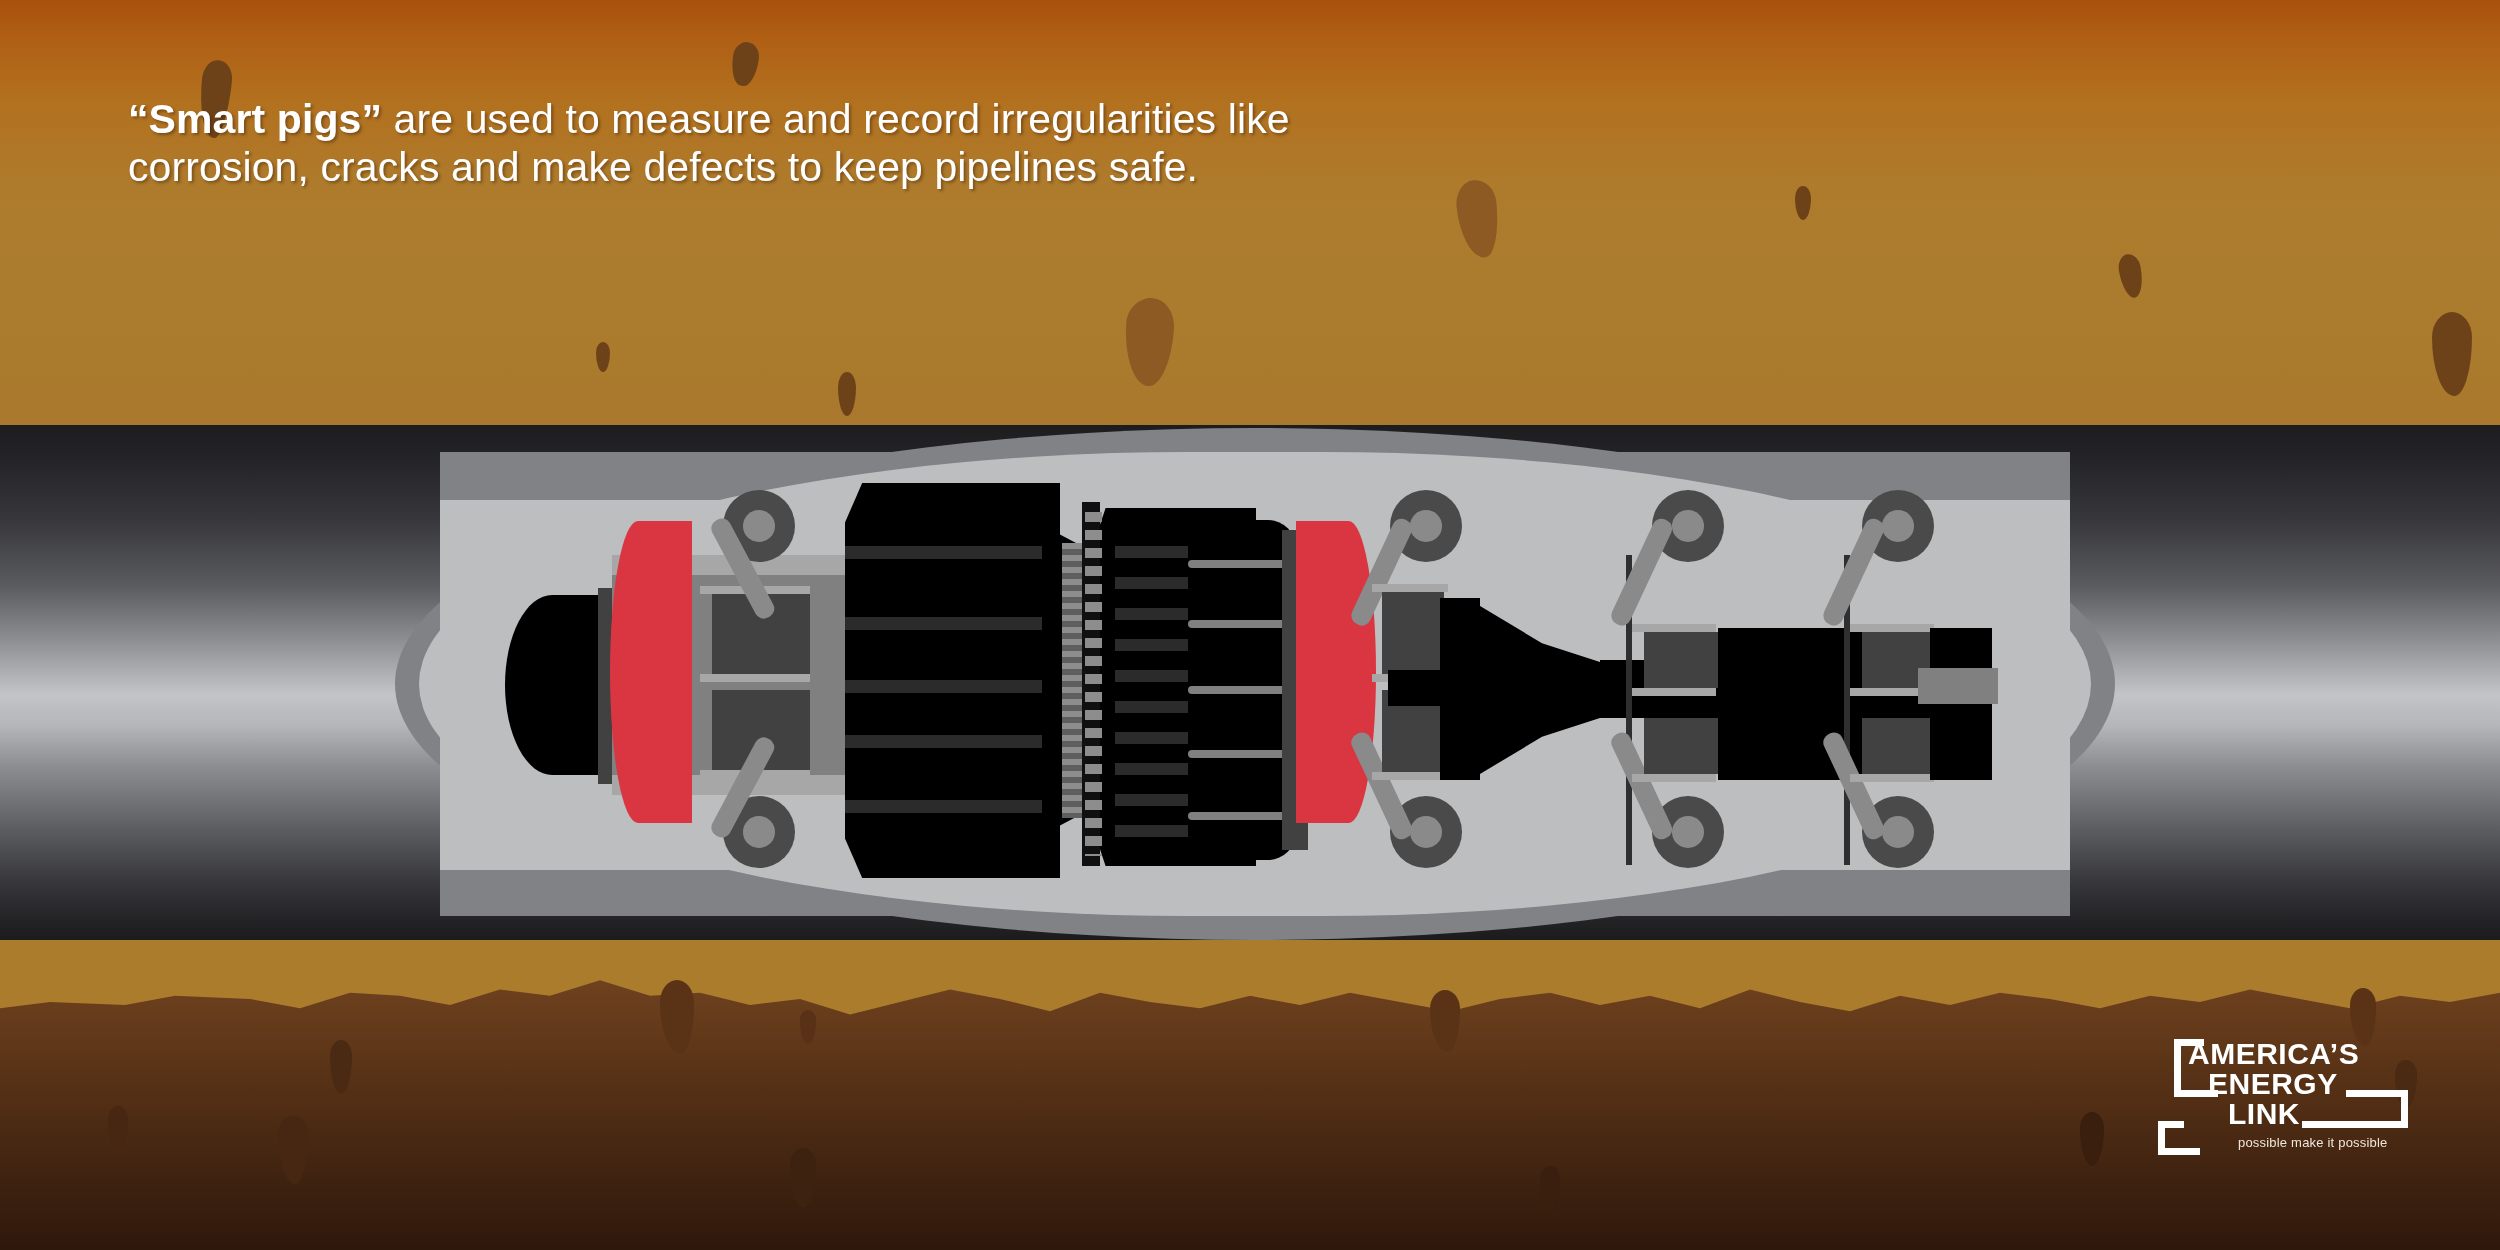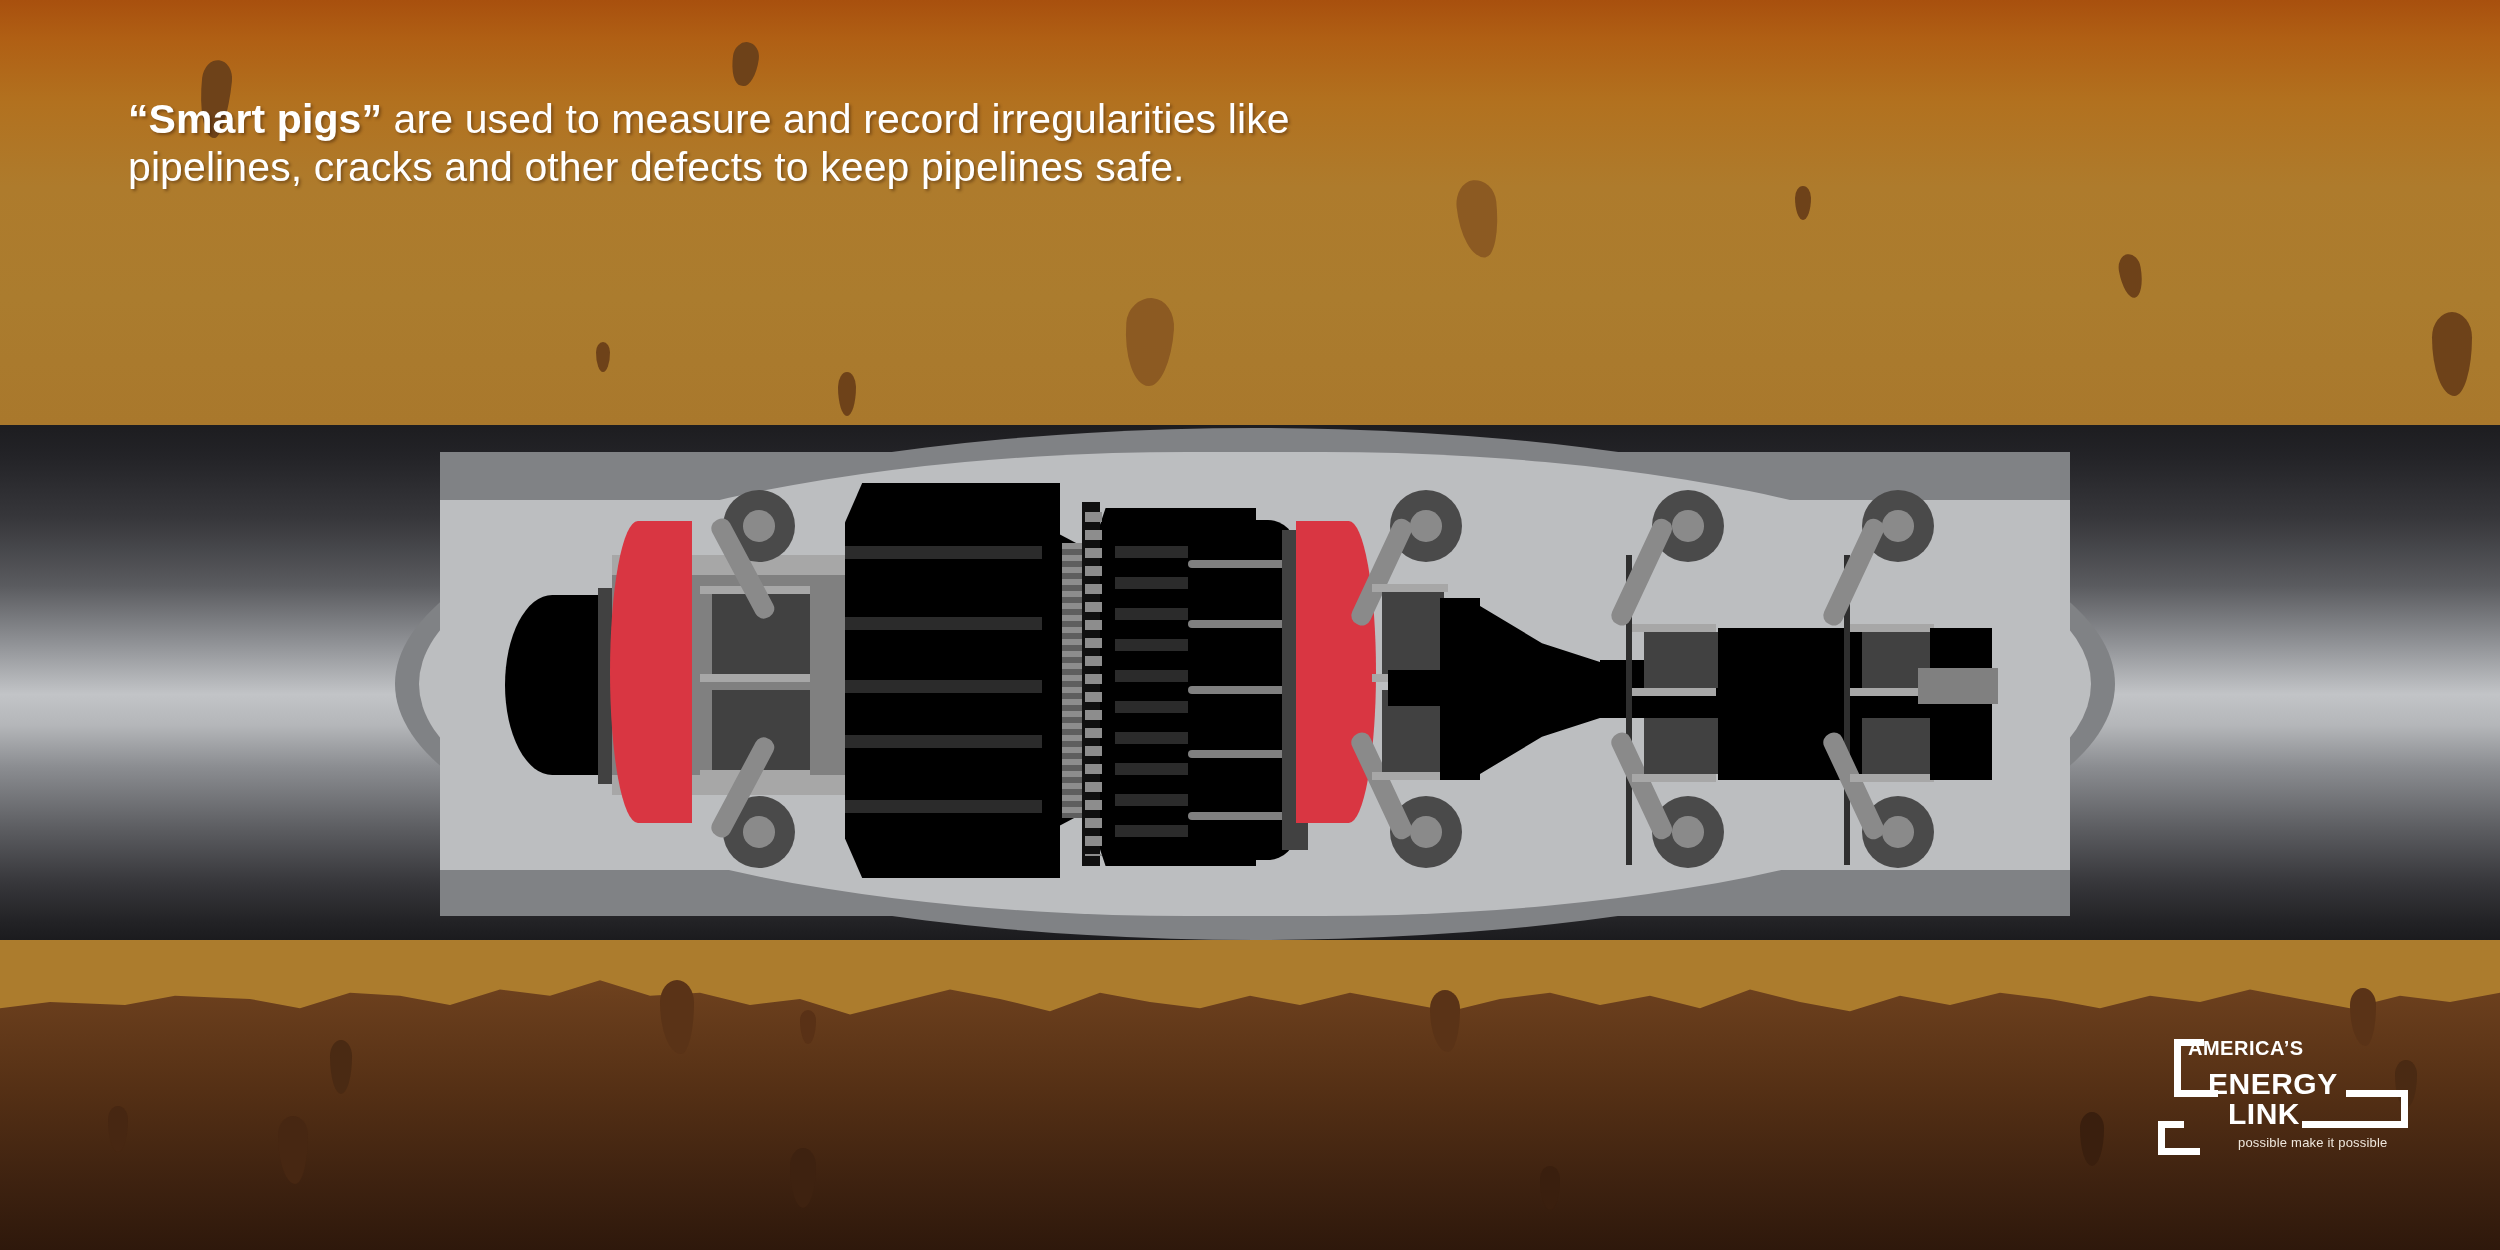--- a/index.html
+++ b/index.html
@@ -84,21 +84,21 @@
   .headline{
     position:absolute; left:128px; top:96px; width:1180px;
     color:#fff; font-size:41px; line-height:1.17; letter-spacing:.1px;
     text-shadow:2px 2px 3px rgba(60,28,6,.45);
   }
   .headline b{ font-weight:bold; }
 
   
   #logo{ position:absolute; left:2150px; top:1035px; width:260px; height:120px; color:#fff; }
   .lg-line{ position:absolute; font-weight:bold; letter-spacing:.5px; white-space:nowrap; }
-  .lg1{ left:38px; top:2px;  font-size:20px; }
+  .lg1{ left:38px; top:2px;  font-size:30px; }
   .lg2{ left:58px; top:32px; font-size:30px; }
   .lg3{ left:78px; top:62px; font-size:30px; }
   .lg-tag{ position:absolute; left:88px; top:100px; font-size:13px; letter-spacing:.2px; white-space:nowrap; color:#efe7dd; }
   .br{ position:absolute; background:#fff; }
 </style>
 </head>
 <body>
 
 <div id="stage">
 
@@ -241,21 +241,21 @@
   <div class="rock dk" style="left:330px;top:1040px;width:22px;height:54px;border-radius:50%/30% 30% 70% 70%;background:#4a2a13;"></div>
   <div class="rock dk" style="left:278px;top:1116px;width:30px;height:68px;border-radius:50% 50% 42% 58%/28% 28% 72% 72%;background:#472712;"></div>
   <div class="rock dk" style="left:108px;top:1106px;width:20px;height:46px;border-radius:50%/30% 30% 70% 70%;background:#472712;"></div>
   <div class="rock dk" style="left:790px;top:1148px;width:26px;height:60px;border-radius:50%/30% 30% 70% 70%;background:#3e2210;"></div>
   <div class="rock dk" style="left:1540px;top:1166px;width:20px;height:44px;border-radius:50%/30% 30% 70% 70%;background:#3a1f0e;"></div>
   <div class="rock dk" style="left:2080px;top:1112px;width:24px;height:54px;border-radius:50%/30% 30% 70% 70%;background:#3a1f0e;"></div>
   <div class="rock dk" style="left:800px;top:1010px;width:16px;height:34px;border-radius:50%/30% 30% 70% 70%;background:#593116;"></div>
   <div class="rock dk" style="left:2395px;top:1060px;width:22px;height:48px;border-radius:50%/30% 30% 70% 70%;background:#4a2a13;"></div>
 
   <div class="headline">
-    <b>“Smart pigs”</b><span> are used to measure and record irregularities like pipelines, cracks and other defects to keep pipelines safe.</span>
+    <b>“Smart pigs”</b><span> are used to measure and record irregularities like corrosion, cracks and make defects to keep pipelines safe.</span>
   </div>
 
   <div id="logo">
 
     <div class="br" style="left:24px;top:4px;width:7px;height:58px;"></div>
     <div class="br" style="left:24px;top:4px;width:30px;height:7px;"></div>
     <div class="br" style="left:24px;top:55px;width:44px;height:7px;"></div>
     <div class="br" style="left:196px;top:55px;width:62px;height:7px;"></div>
     <div class="br" style="left:251px;top:55px;width:7px;height:38px;"></div>
     <div class="br" style="left:152px;top:86px;width:106px;height:7px;"></div>

